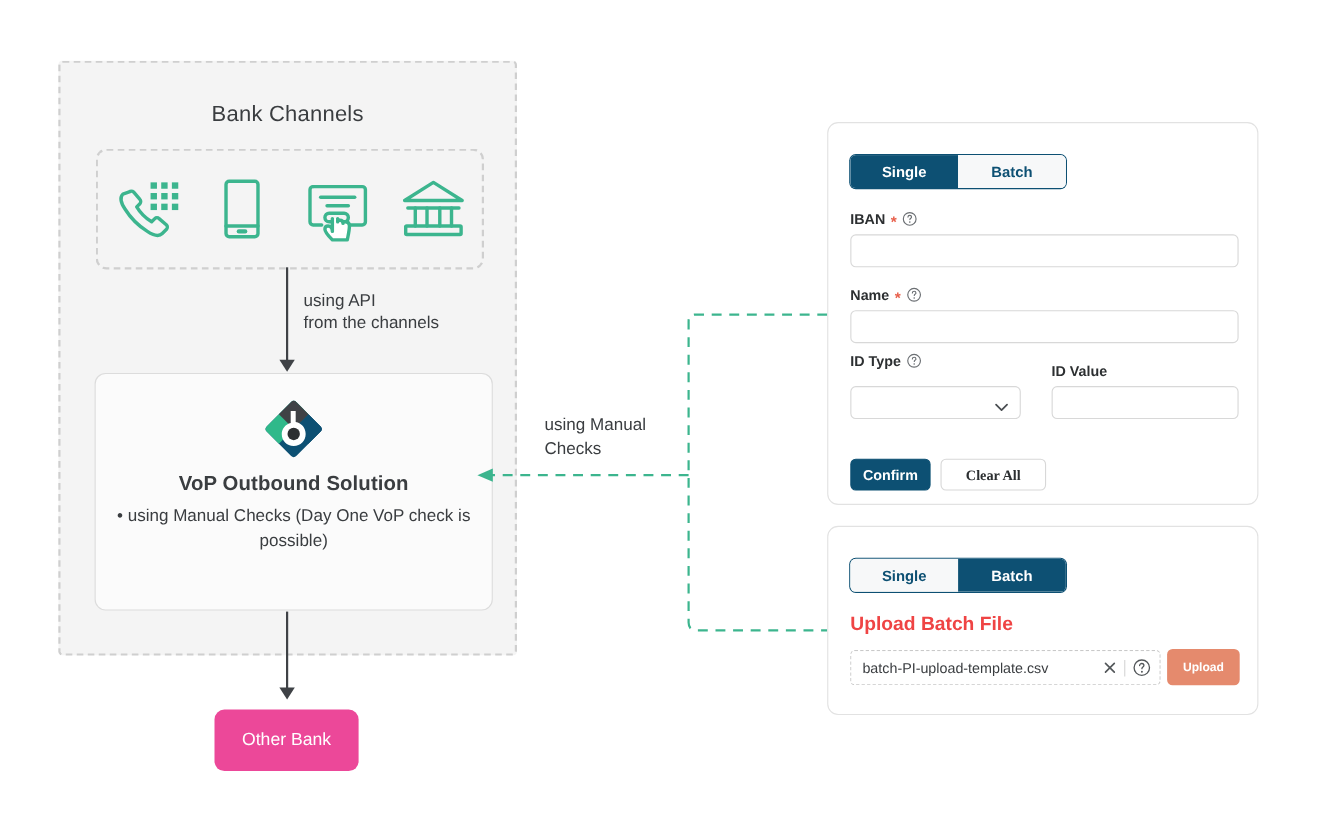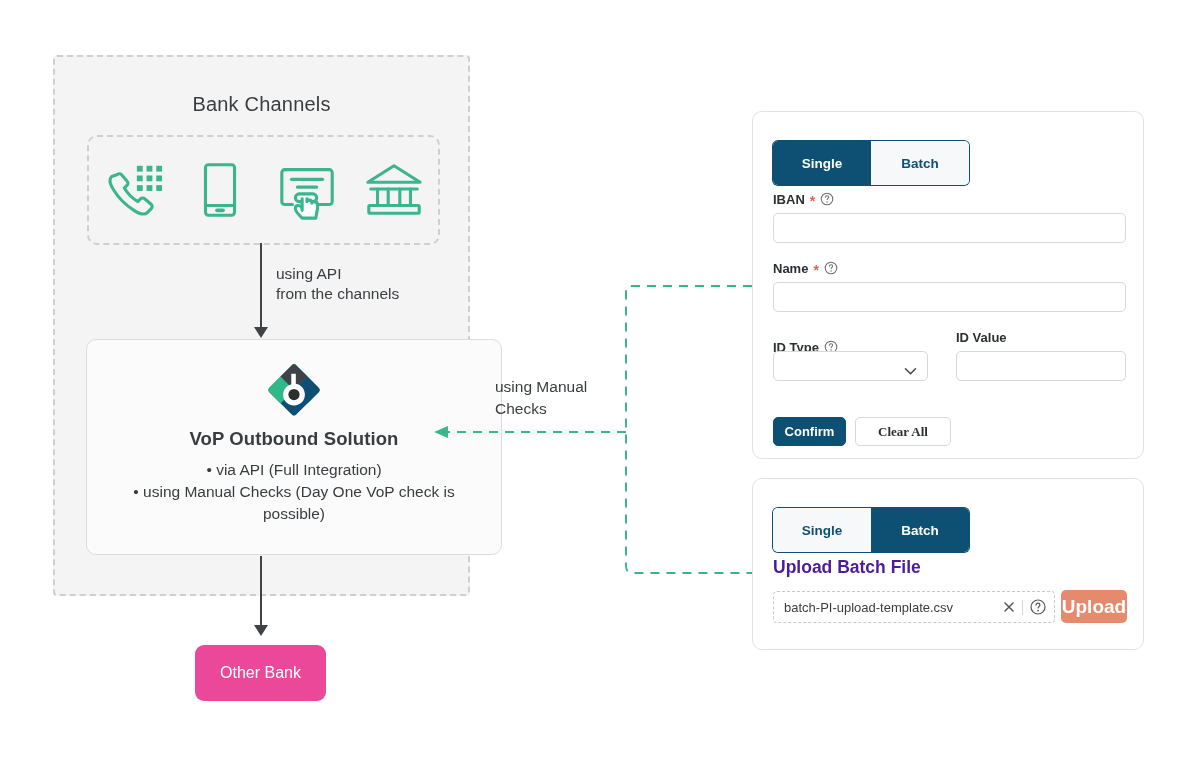--- a/index.html
+++ b/index.html
@@ -49,21 +49,21 @@
     border-top: 11px solid #3f4246;
   }
   .api-label {
     position: absolute; left: 276px; top: 264px;
     font-size: 15.5px; line-height: 20px; color: #3a3d40;
     white-space: pre-line;
   }
 
   .vop-card {
     position: absolute; left: 86px; top: 339px;
-    width: 416px; height: 216px;
+    width: 362px; height: 216px;
     background: #fbfbfb;
     border: 1px solid #dcdcdc;
     border-radius: 10px;
     text-align: center;
   }
   .vop-logo { margin: 21px auto 0; width: 58px; height: 58px; display: block; }
   .vop-title {
     margin-top: 9px;
     font-size: 18.5px; font-weight: 700; color: #3a3d40;
     letter-spacing: .1px;
@@ -115,21 +115,21 @@
   .panel-batch  { left: 752px; top: 478px; width: 392px; height: 172px; }
 
   .seg {
     position: absolute; left: 20px; top: 29px;
     display: flex;
     border-radius: 5px;
     overflow: hidden;
     box-shadow: 0 0 0 1px #0d5073;
   }
   .seg-btn {
-    width: 98px; height: 44px;
+    width: 98px; height: 30px;
     display: flex; align-items: center; justify-content: center;
     font-size: 13.5px; font-weight: 700;
     background: #f7f8f9; color: #0d5073;
     cursor: pointer;
   }
   .seg-btn.active { background: #0d5073; color: #ffffff; }
 
   .field-label {
     position: absolute;
     font-size: 13px; font-weight: 700; color: #2c2f31;
@@ -160,21 +160,21 @@
     font-size: 13px; font-weight: 700;
     border-radius: 5px;
     cursor: pointer;
     margin-top: 13px;
   }
   .btn-primary { background: #0d5073; color: #ffffff; border: 1px solid #0d5073; }
   .btn-ghost { background: #ffffff; color: #2c2f31; border: 1px solid #d8d8d8; }
 
   .upload-title {
     position: absolute; left: 20px; top: 78px;
-    font-size: 17.5px; font-weight: 700; color: #4c1d95;
+    font-size: 17.5px; font-weight: 700; color: #ef4444;
   }
   .dropzone {
     position: absolute; left: 20px; top: 112px;
     width: 282px; height: 32px;
     border: 1px dashed #c9c9c9;
     border-radius: 4px;
     display: flex; align-items: center;
   }
   .dz-name {
     flex: 1; padding-left: 10px;
@@ -183,21 +183,21 @@
   }
   .dz-x { width: 22px; height: 22px; margin-right: 2px; }
   .dz-div { width: 1px; height: 15px; background: #d5d5d5; }
   .dz-help { width: 22px; height: 22px; margin: 0 5px 0 4px; }
   .btn-upload {
     position: absolute; left: 308px; top: 111px;
     width: 66px; height: 33px;
     background: #e58a6d; color: #ffffff;
     border-radius: 5px;
     display: flex; align-items: center; justify-content: center;
-    font-size: 19px; font-weight: 700;
+    font-size: 11px; font-weight: 700;
     cursor: pointer;
   }
 </style>
 </head>
 <body>
 
 <div class="stage">
 
   <div class="bank-zone">
     <div class="zone-title">Bank Channels</div>
@@ -265,21 +265,20 @@
           <path d="M11 15a4 4 0 0 1 4-4h17v42H15a4 4 0 0 1-4-4z" fill="#2fb98a"></path>
           <path d="M32 11h17a4 4 0 0 1 4 4v17H32z" fill="#0d5073"></path>
           <path d="M15 11h17v21H11V15a4 4 0 0 1 4-4z" fill="#3f4246"></path>
         </g>
         <path d="M29 14c0 0 0 10 0 12-5 1-9 6-9 11 0 7 5 12 12 12s12-5 12-12c0-6-4-11-10-12V14z" fill="#ffffff"></path>
         <circle cx="32" cy="37" r="6.2" fill="#2c2f31"></circle>
       </svg>
     </span>
     <div class="vop-title">VoP Outbound Solution</div>
     <ul class="vop-list">
-      <li>via API (Full Integration)</li>
       <li>using Manual Checks (Day One VoP check is possible)</li>
     </ul>
   </div>
 
   <div class="arrow-down-2"></div>
   <div class="arrow-head-2"></div>
   <div class="other-bank">Other Bank</div>
 
   <svg class="connector">
     <g fill="none" stroke="#3cb58e" stroke-width="2" stroke-dasharray="9 7" stroke-linecap="butt">
@@ -317,21 +316,21 @@
       <span class="help">
         <svg viewBox="0 0 16 16" fill="none" stroke="#6b6f73" stroke-width="1.2">
           <circle cx="8" cy="8" r="6.6"></circle>
           <path d="M6.2 6.1c0-1.1.9-1.8 1.9-1.8s1.8.7 1.8 1.7c0 1.3-1.7 1.4-1.7 2.7" stroke-linecap="round"></path>
           <circle cx="8.1" cy="11.3" r=".85" fill="#6b6f73" stroke="none"></circle>
         </svg>
       </span>
     </div>
     <input class="inp" style="left: 20px; top: 170px; width: 353px;" value="" placeholder="">
 
-    <div class="field-label" style="left:20px; top:228px;">
+    <div class="field-label" style="left:20px; top:209px;">
       <span>ID Type</span>
       <span class="help">
         <svg viewBox="0 0 16 16" fill="none" stroke="#6b6f73" stroke-width="1.2">
           <circle cx="8" cy="8" r="6.6"></circle>
           <path d="M6.2 6.1c0-1.1.9-1.8 1.9-1.8s1.8.7 1.8 1.7c0 1.3-1.7 1.4-1.7 2.7" stroke-linecap="round"></path>
           <circle cx="8.1" cy="11.3" r=".85" fill="#6b6f73" stroke="none"></circle>
         </svg>
       </span>
     </div>
     <div class="sel" style="left:20px; top:239px; width:155px;">

